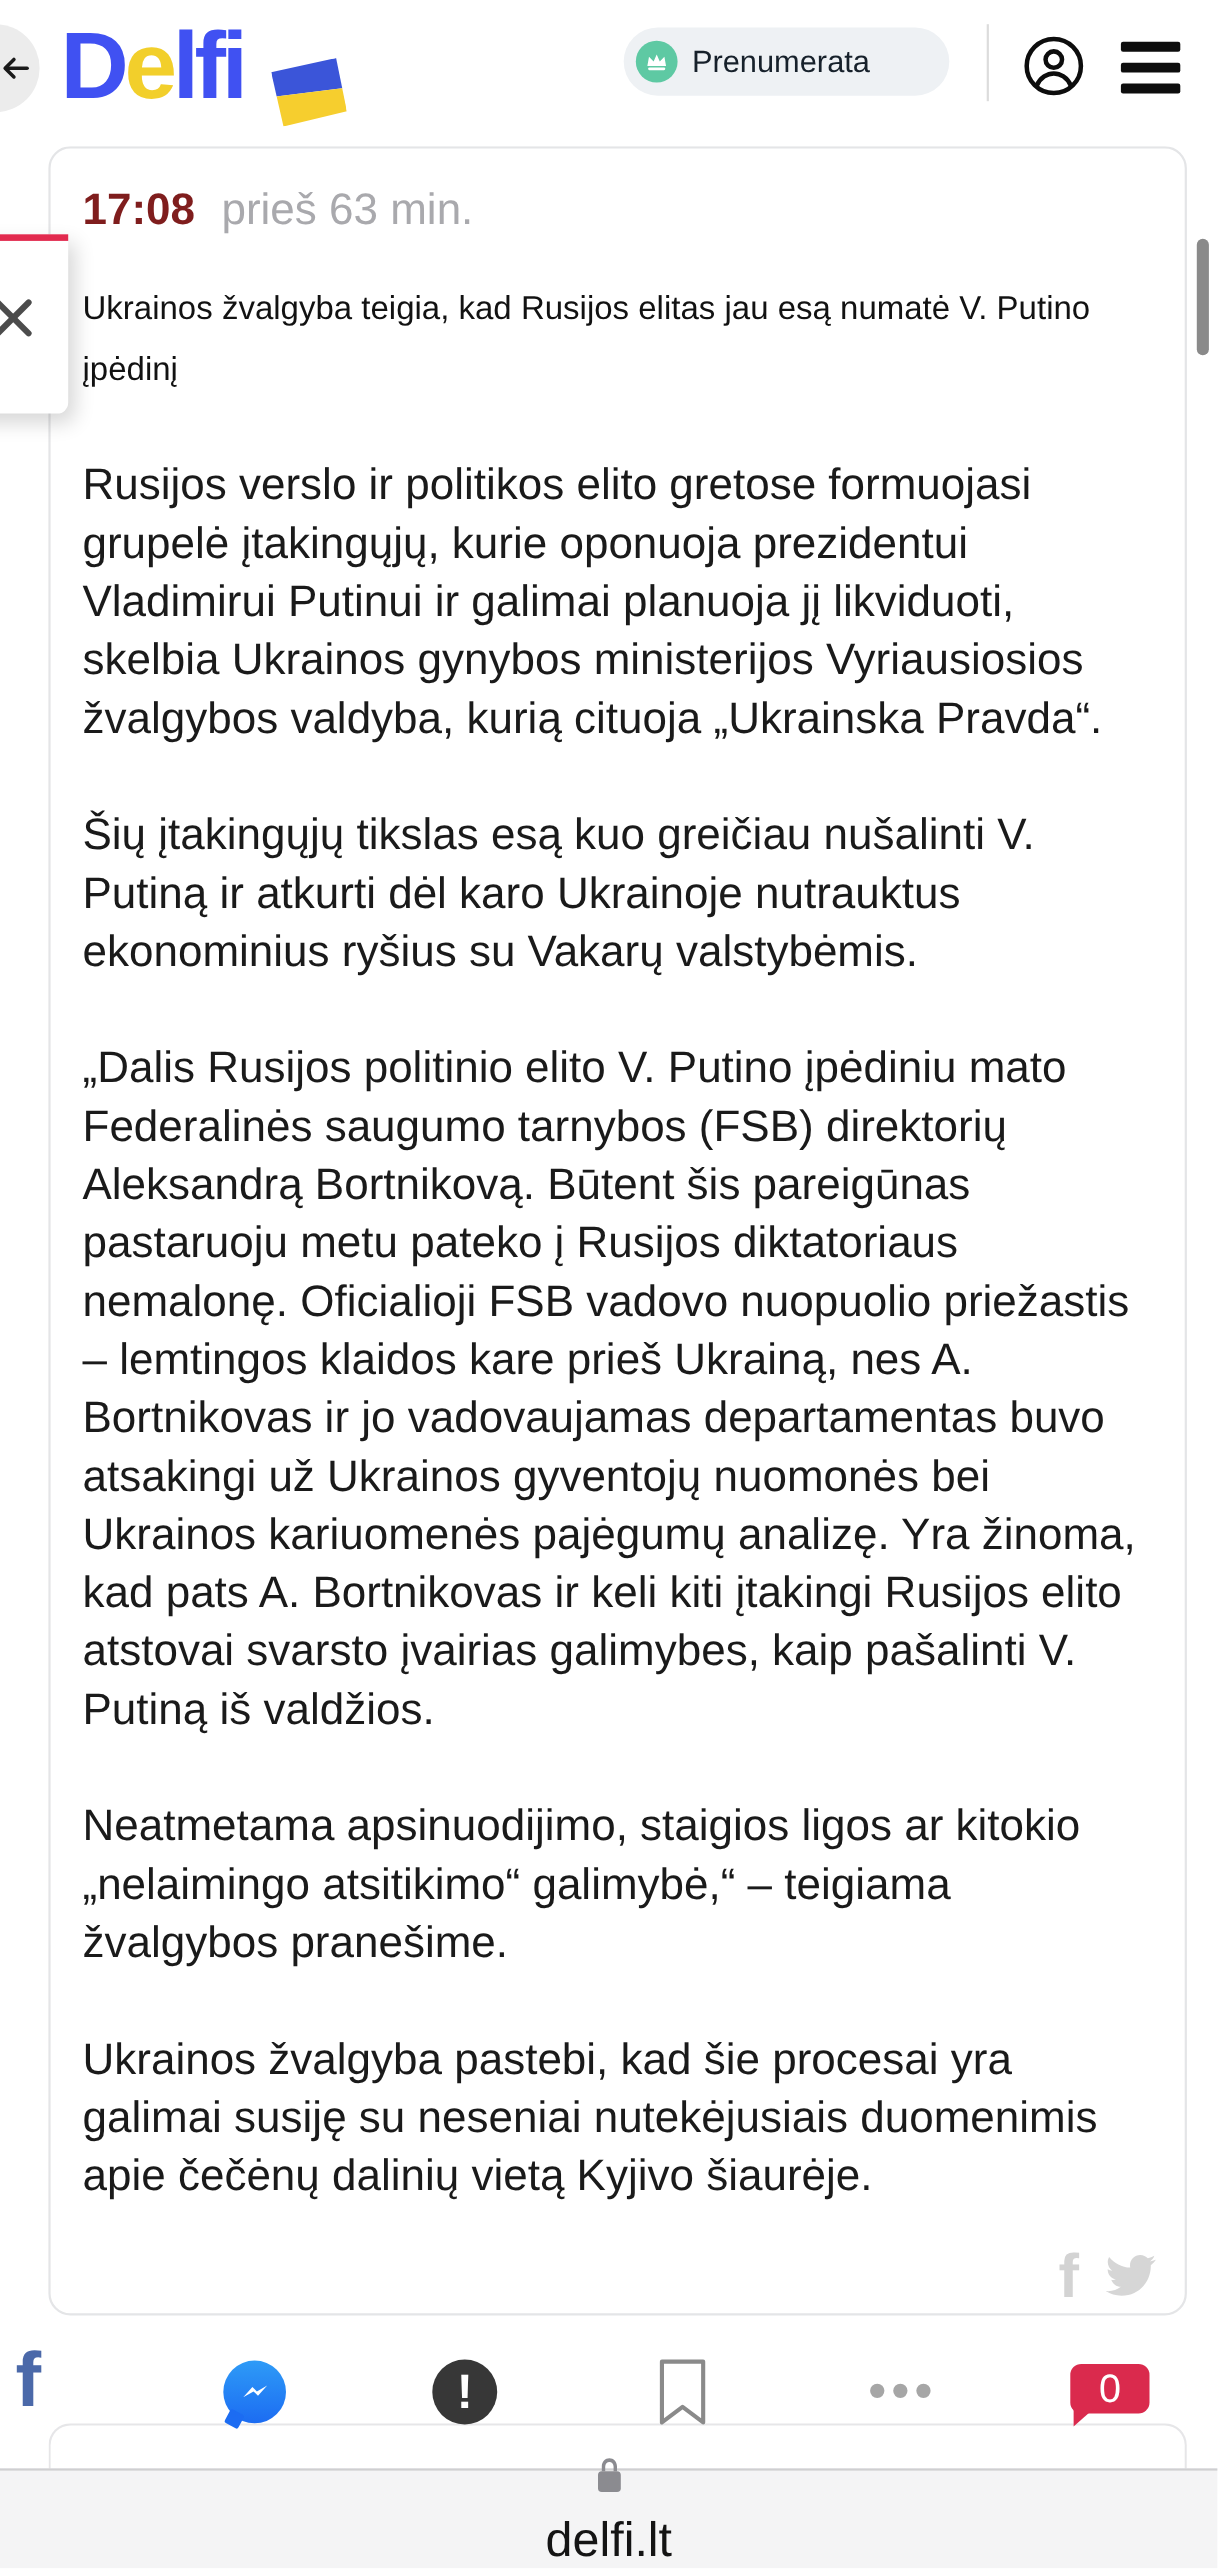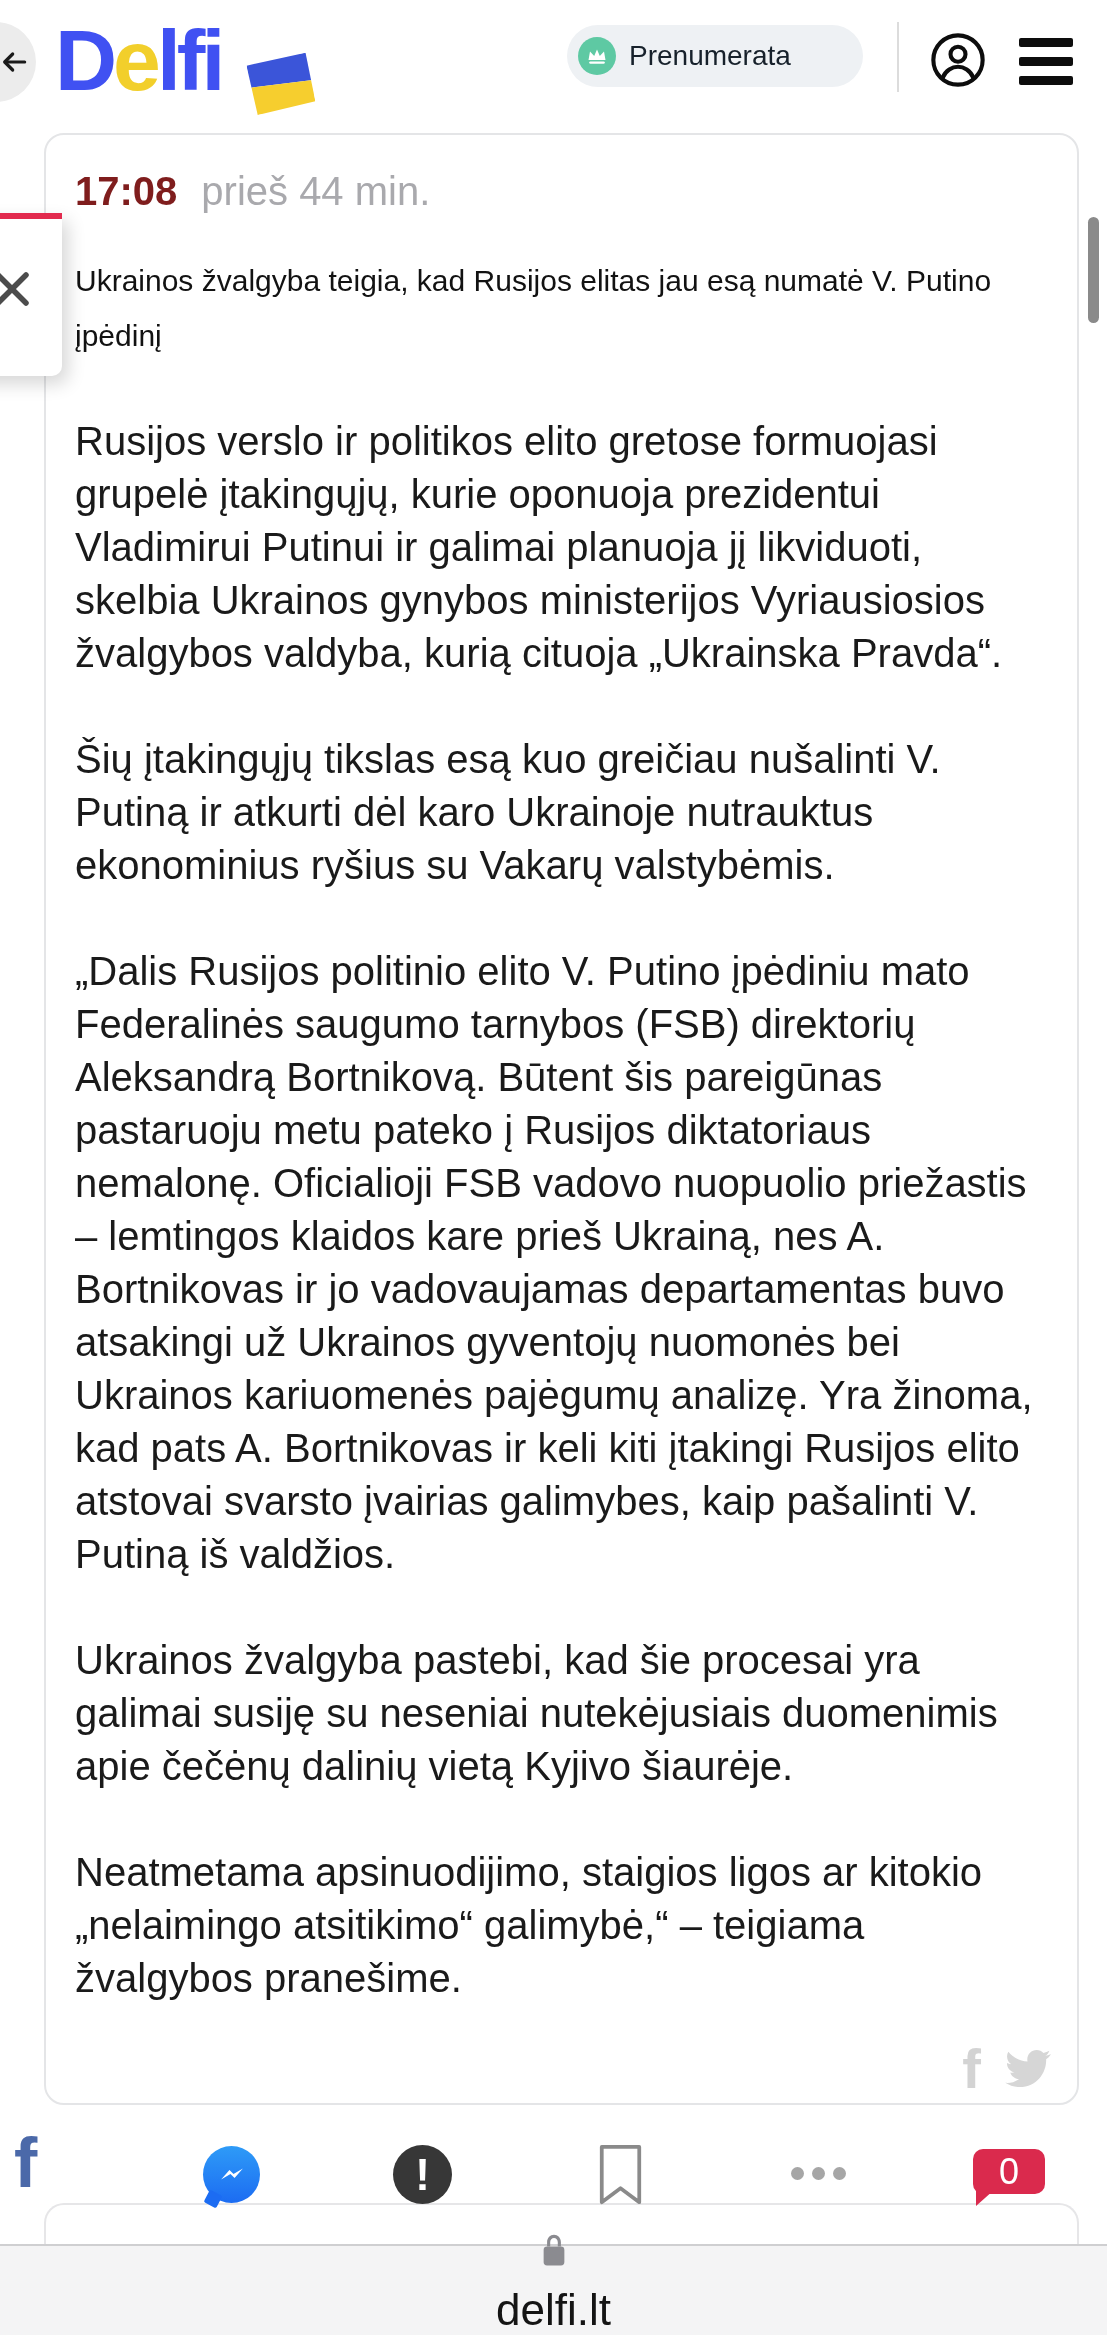--- a/index.html
+++ b/index.html
@@ -130,29 +130,29 @@
     <div class="burger">
       <div class="bar"></div>
       <div class="bar"></div>
       <div class="bar"></div>
     </div>
   </div>
 
   <div class="card">
     <div class="meta">
       <span class="time">17:08</span>
-      <span class="ago">prieš 44 min.</span>
+      <span class="ago">prieš 63 min.</span>
     </div>
     <div class="title">Ukrainos žvalgyba teigia, kad Rusijos elitas jau esą numatė V. Putino įpėdinį</div>
     <div class="body-text">
       <p>Rusijos verslo ir politikos elito gretose formuojasi grupelė įtakingųjų, kurie oponuoja prezidentui Vladimirui Putinui ir galimai planuoja jį likviduoti, skelbia Ukrainos gynybos ministerijos Vyriausiosios žvalgybos valdyba, kurią cituoja „Ukrainska Pravda“.</p>
       <p>Šių įtakingųjų tikslas esą kuo greičiau nušalinti V. Putiną ir atkurti dėl karo Ukrainoje nutrauktus ekonominius ryšius su Vakarų valstybėmis.</p>
       <p>„Dalis Rusijos politinio elito V. Putino įpėdiniu mato Federalinės saugumo tarnybos (FSB) direktorių Aleksandrą Bortnikovą. Būtent šis pareigūnas pastaruoju metu pateko į Rusijos diktatoriaus nemalonę. Oficialioji FSB vadovo nuopuolio priežastis – lemtingos klaidos kare prieš Ukrainą, nes A. Bortnikovas ir jo vadovaujamas departamentas buvo atsakingi už Ukrainos gyventojų nuomonės bei Ukrainos kariuomenės pajėgumų analizę. Yra žinoma, kad pats A. Bortnikovas ir keli kiti įtakingi Rusijos elito atstovai svarsto įvairias galimybes, kaip pašalinti V. Putiną iš valdžios.</p>
+      <p>Neatmetama apsinuodijimo, staigios ligos ar kitokio „nelaimingo atsitikimo“ galimybė,“ – teigiama žvalgybos pranešime.</p>
       <p>Ukrainos žvalgyba pastebi, kad šie procesai yra galimai susiję su neseniai nutekėjusiais duomenimis apie čečėnų dalinių vietą Kyjivo šiaurėje.</p>
-      <p>Neatmetama apsinuodijimo, staigios ligos ar kitokio „nelaimingo atsitikimo“ galimybė,“ – teigiama žvalgybos pranešime.</p>
     </div>
     <div class="card-share">
       <span class="fglyph">f</span>
       <span>
         <svg width="46" height="38" viewBox="0 0 24 20" fill="#d6d6d6">
           <path d="M23.9 2.3c-.9.4-1.8.65-2.8.77 1-.6 1.8-1.57 2.16-2.72-.95.56-2 .97-3.13 1.2C19.24.6 17.96 0 16.55 0c-2.72 0-4.93 2.2-4.93 4.92 0 .39.05.76.13 1.12C7.7 5.84 4.06 3.88 1.64.9 1.2 1.63.97 2.47.97 3.38c0 1.71.87 3.22 2.19 4.1-.8-.03-1.57-.25-2.23-.62v.06c0 2.39 1.7 4.38 3.95 4.83-.41.11-.85.17-1.3.17-.31 0-.61-.03-.91-.09.63 1.96 2.44 3.38 4.6 3.42-1.68 1.32-3.8 2.1-6.1 2.1-.39 0-.78-.02-1.17-.07 2.19 1.4 4.77 2.21 7.56 2.21 9.05 0 14-7.5 14-13.99 0-.21 0-.42-.02-.63.96-.69 1.8-1.56 2.46-2.55z"></path>
         </svg>
       </span>
     </div>
   </div>

